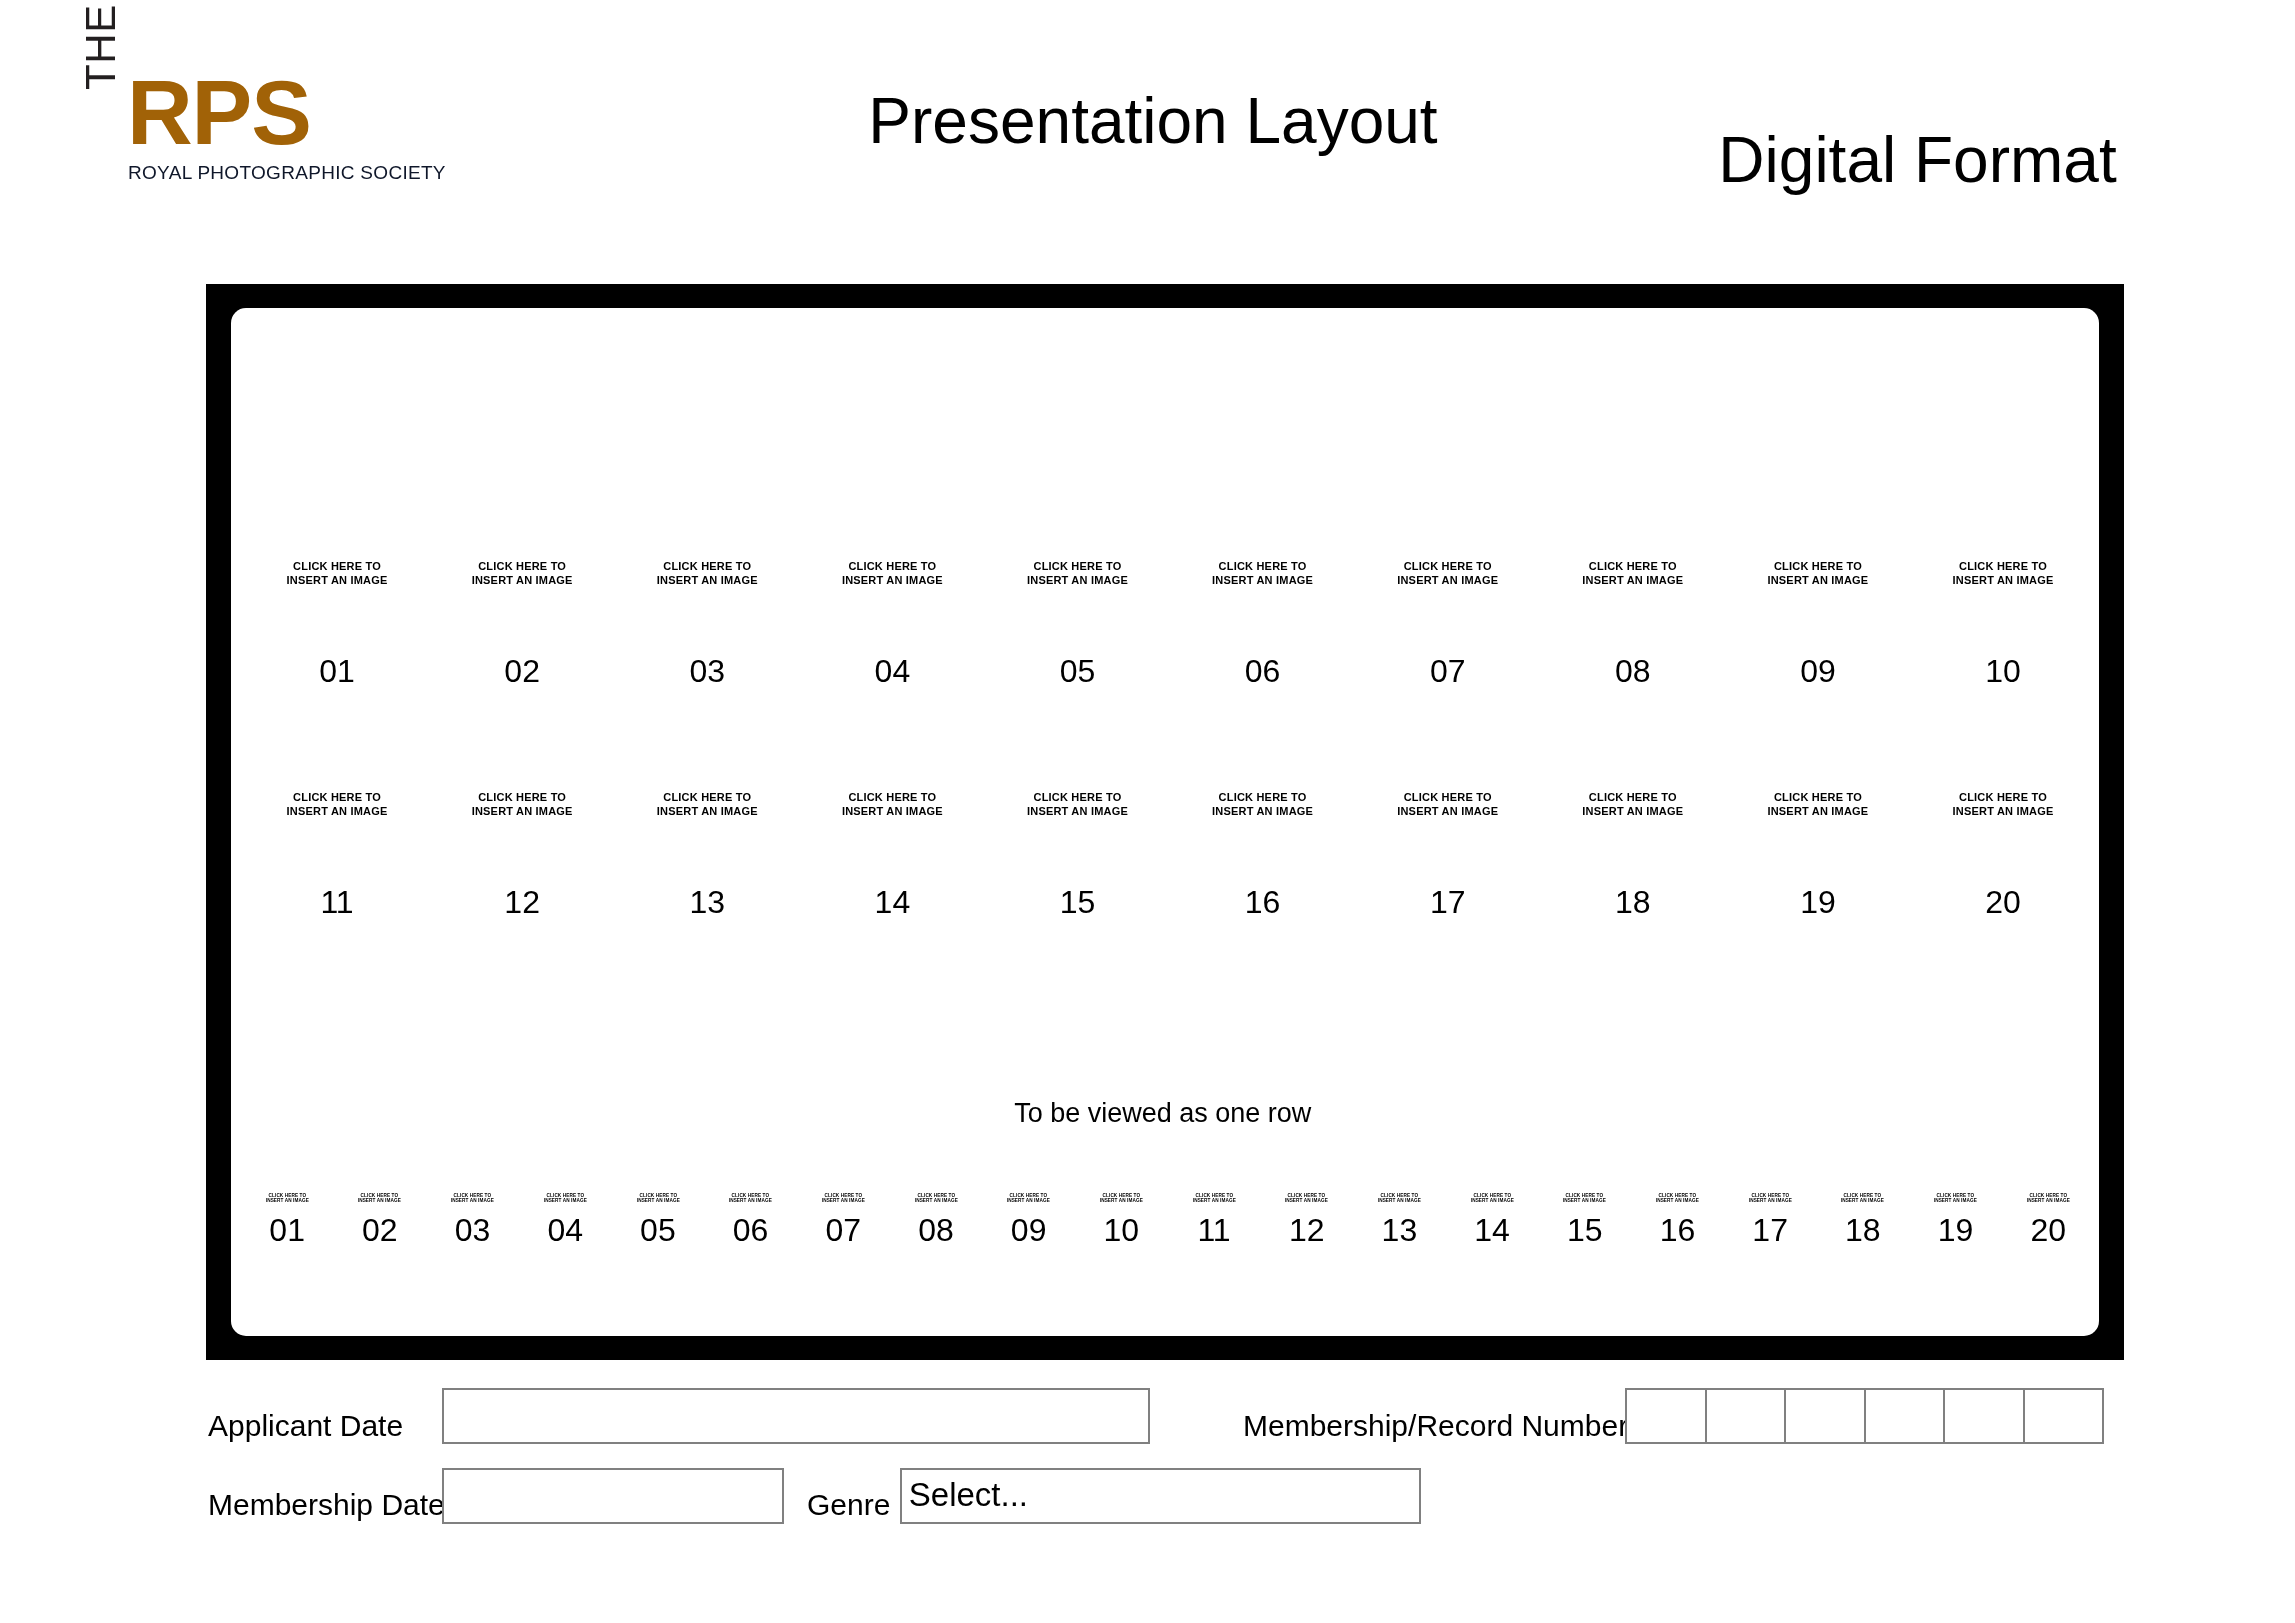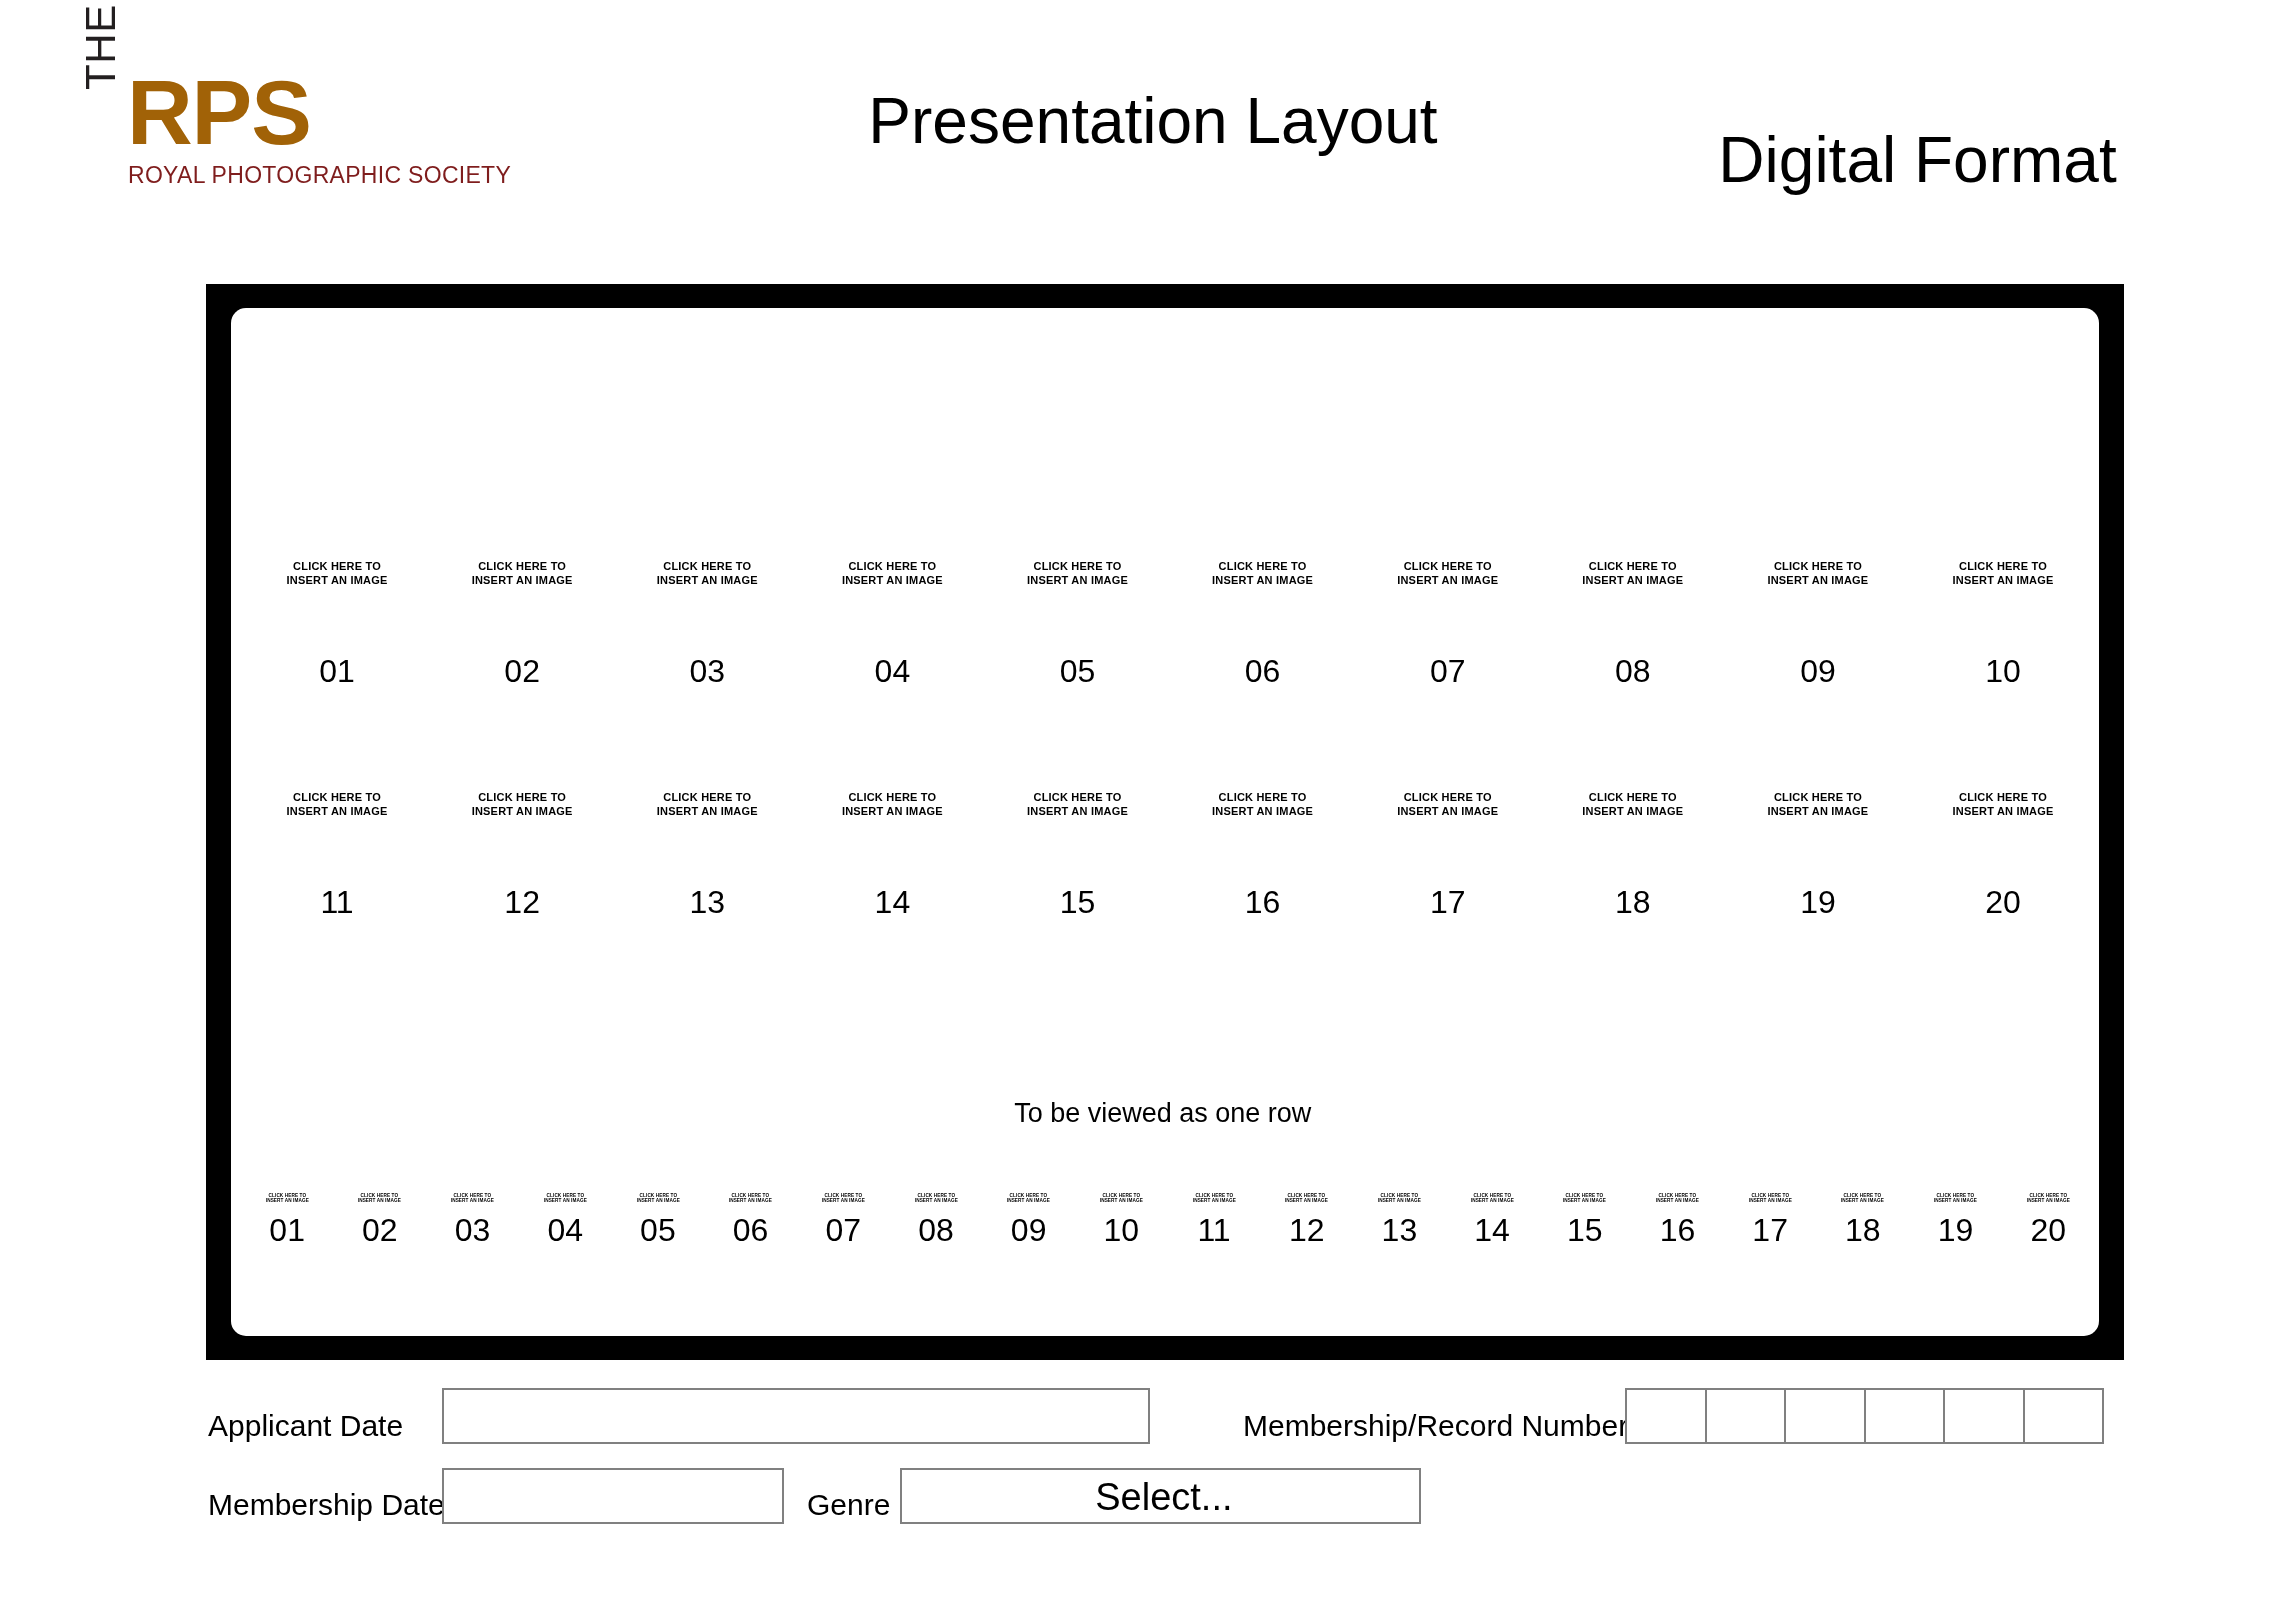--- a/index.html
+++ b/index.html
@@ -19,22 +19,22 @@
     transform:rotate(-90deg);transform-origin:left top;
     white-space:nowrap;
   }
   #logo .rps{
     position:absolute;left:47px;top:0px;
     font-size:91px;font-weight:700;letter-spacing:-1.1px;
     color:#a16207;line-height:1;white-space:nowrap;
   }
   #logo .soc{
     position:absolute;left:48px;top:94px;
-    font-size:23px;font-weight:400;line-height:1.22;
-    color:#7f1d1d;letter-spacing:0.3px;white-space:nowrap;
+    font-size:19px;font-weight:400;line-height:1.22;
+    color:#0f172a;letter-spacing:0.3px;white-space:nowrap;
   }
 
   
   #title-block{
     position:absolute;left:685px;top:74px;width:936px;
     text-align:center;line-height:1.22;
   }
   #title-block .l1{font-size:64px;font-weight:400;letter-spacing:0px;}
   #title-block .l2{font-size:64px;font-weight:400;margin-top:8px;}
   #digital-format{
@@ -109,21 +109,21 @@
   #box-membership .mcell{
     flex:1 1 0;border-right:2.3px solid #808080;box-sizing:border-box;
   }
   #box-membership .mcell:last-child{border-right:none;}
 
   #lbl-assessment{left:208px;top:1490px;}
   #box-assessment{left:442px;top:1468px;width:342px;height:56px;}
   #lbl-genre{left:807px;top:1490px;}
   #box-genre{left:900px;top:1468px;width:521px;height:56px;}
   #box-genre .sel{
-    font-size:38px;line-height:1;padding:8px 0 0 6.8px;color:#000;text-align:center;
+    font-size:33px;line-height:1;padding:8px 0 0 6.8px;color:#000;
   }
 </style>
 </head>
 <body>
 
 <div class="page">
 
   <div id="logo">
     <div class="the">THE</div>
     <div class="rps">RPS</div>

